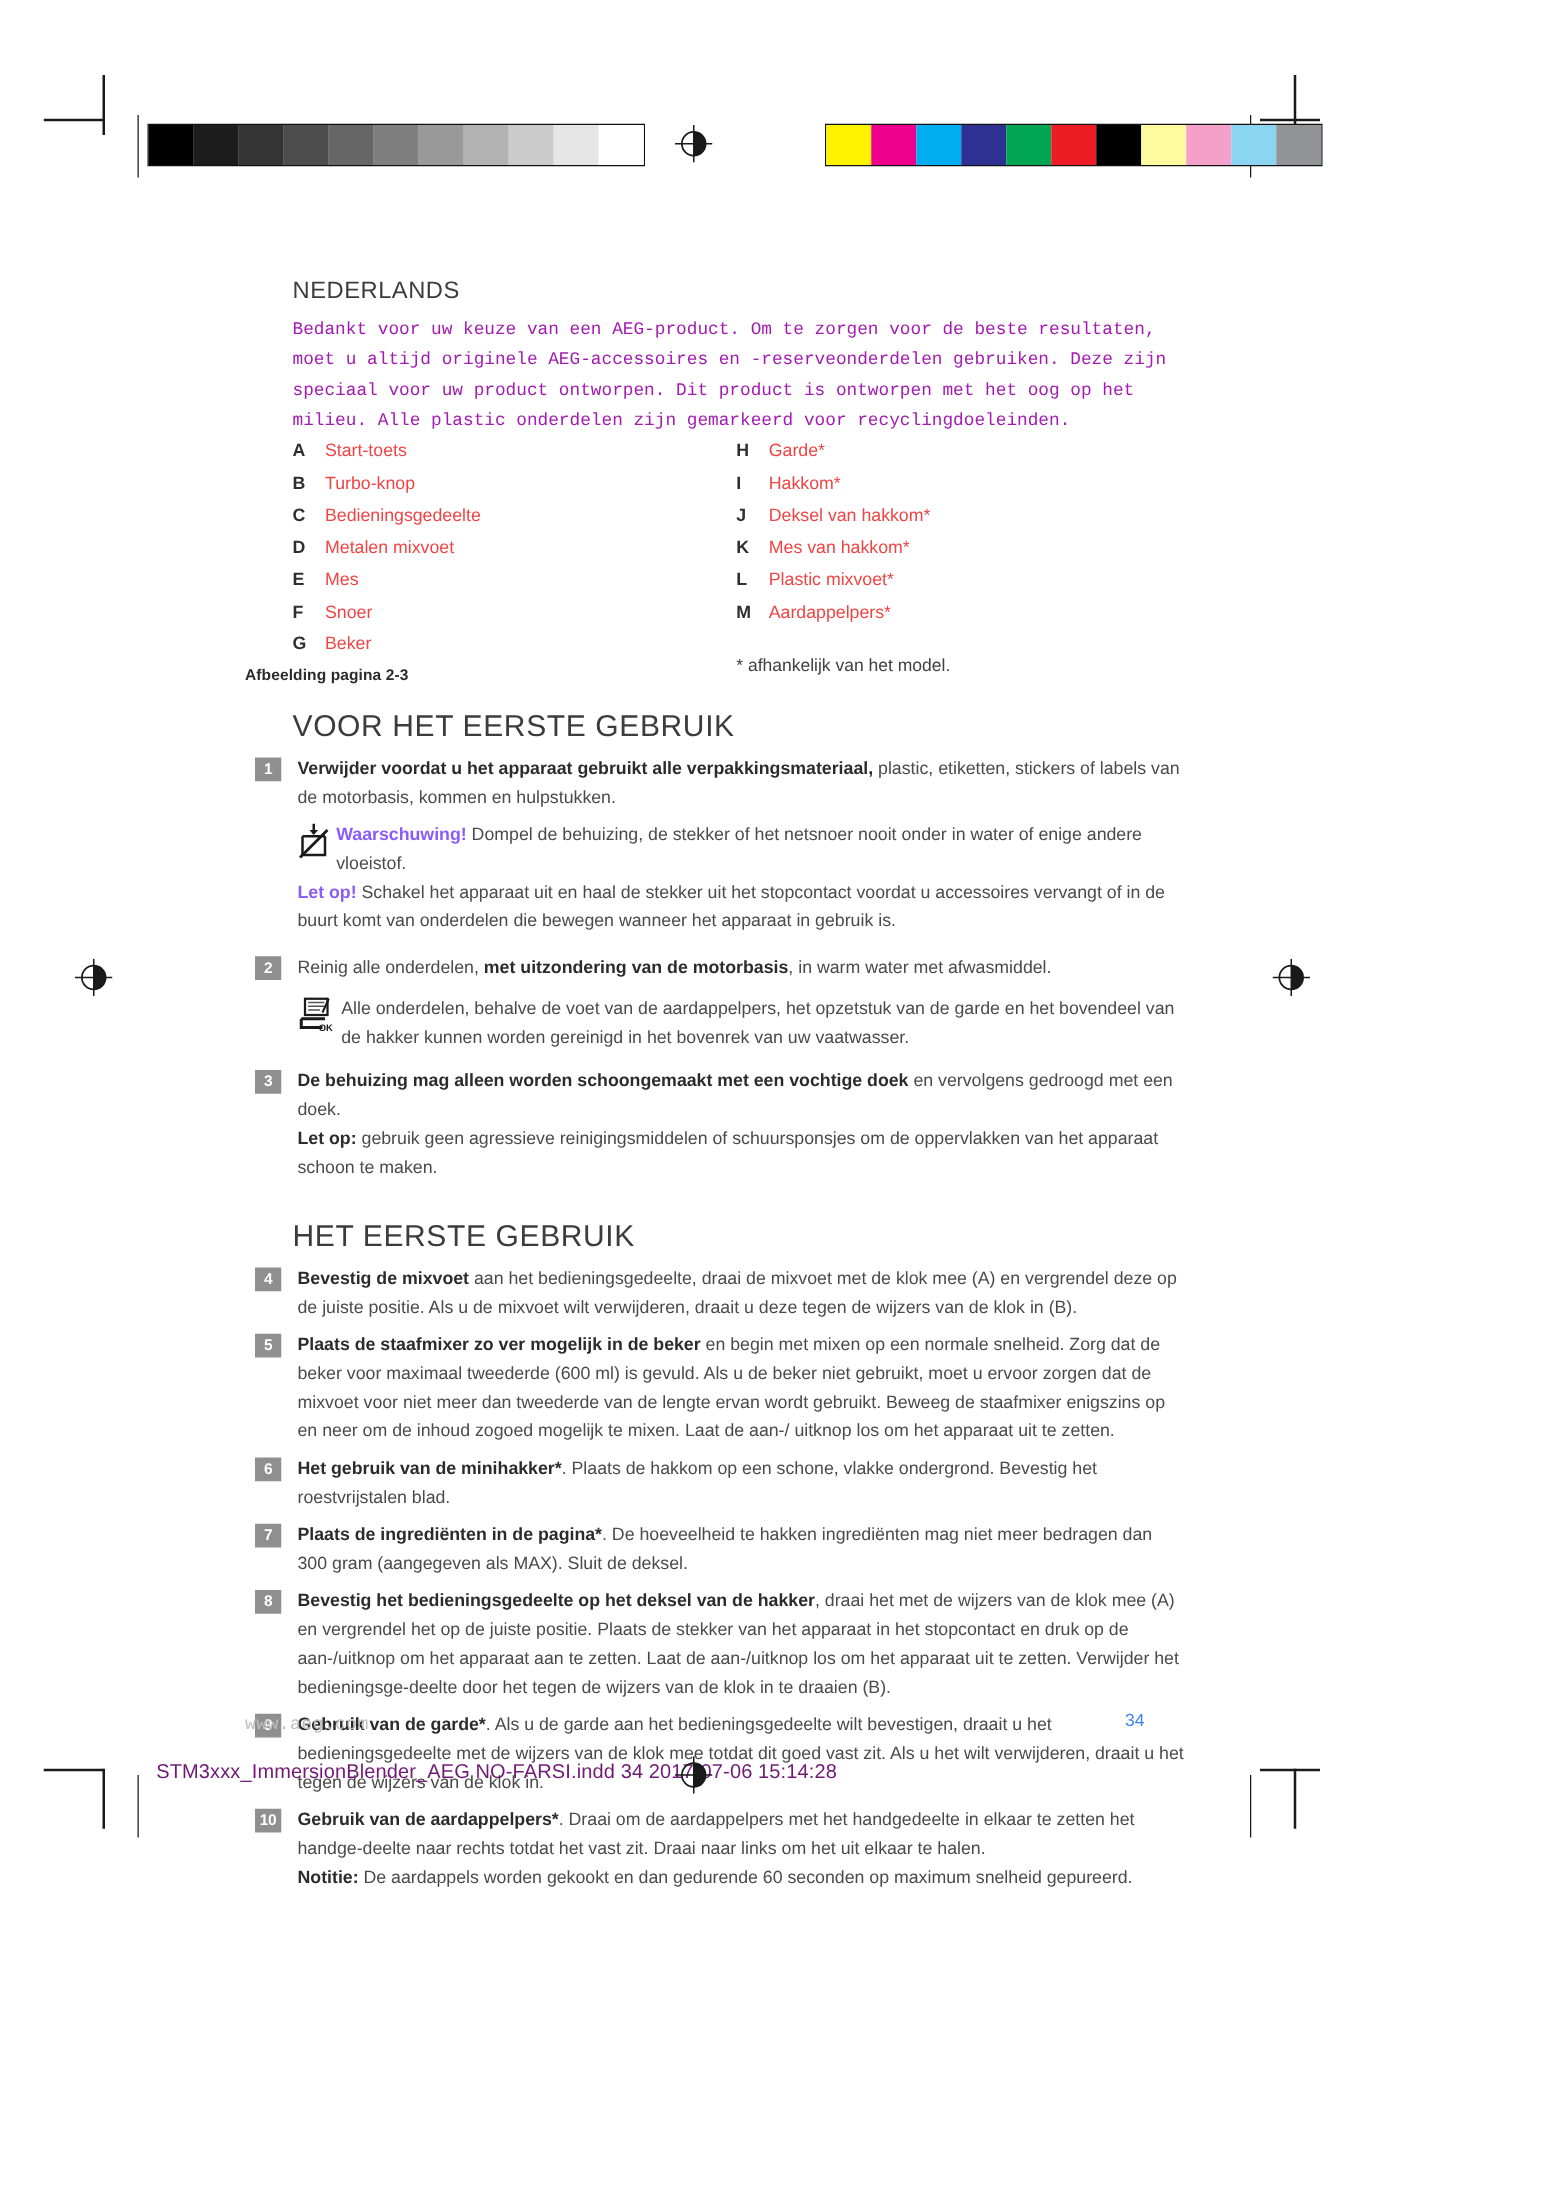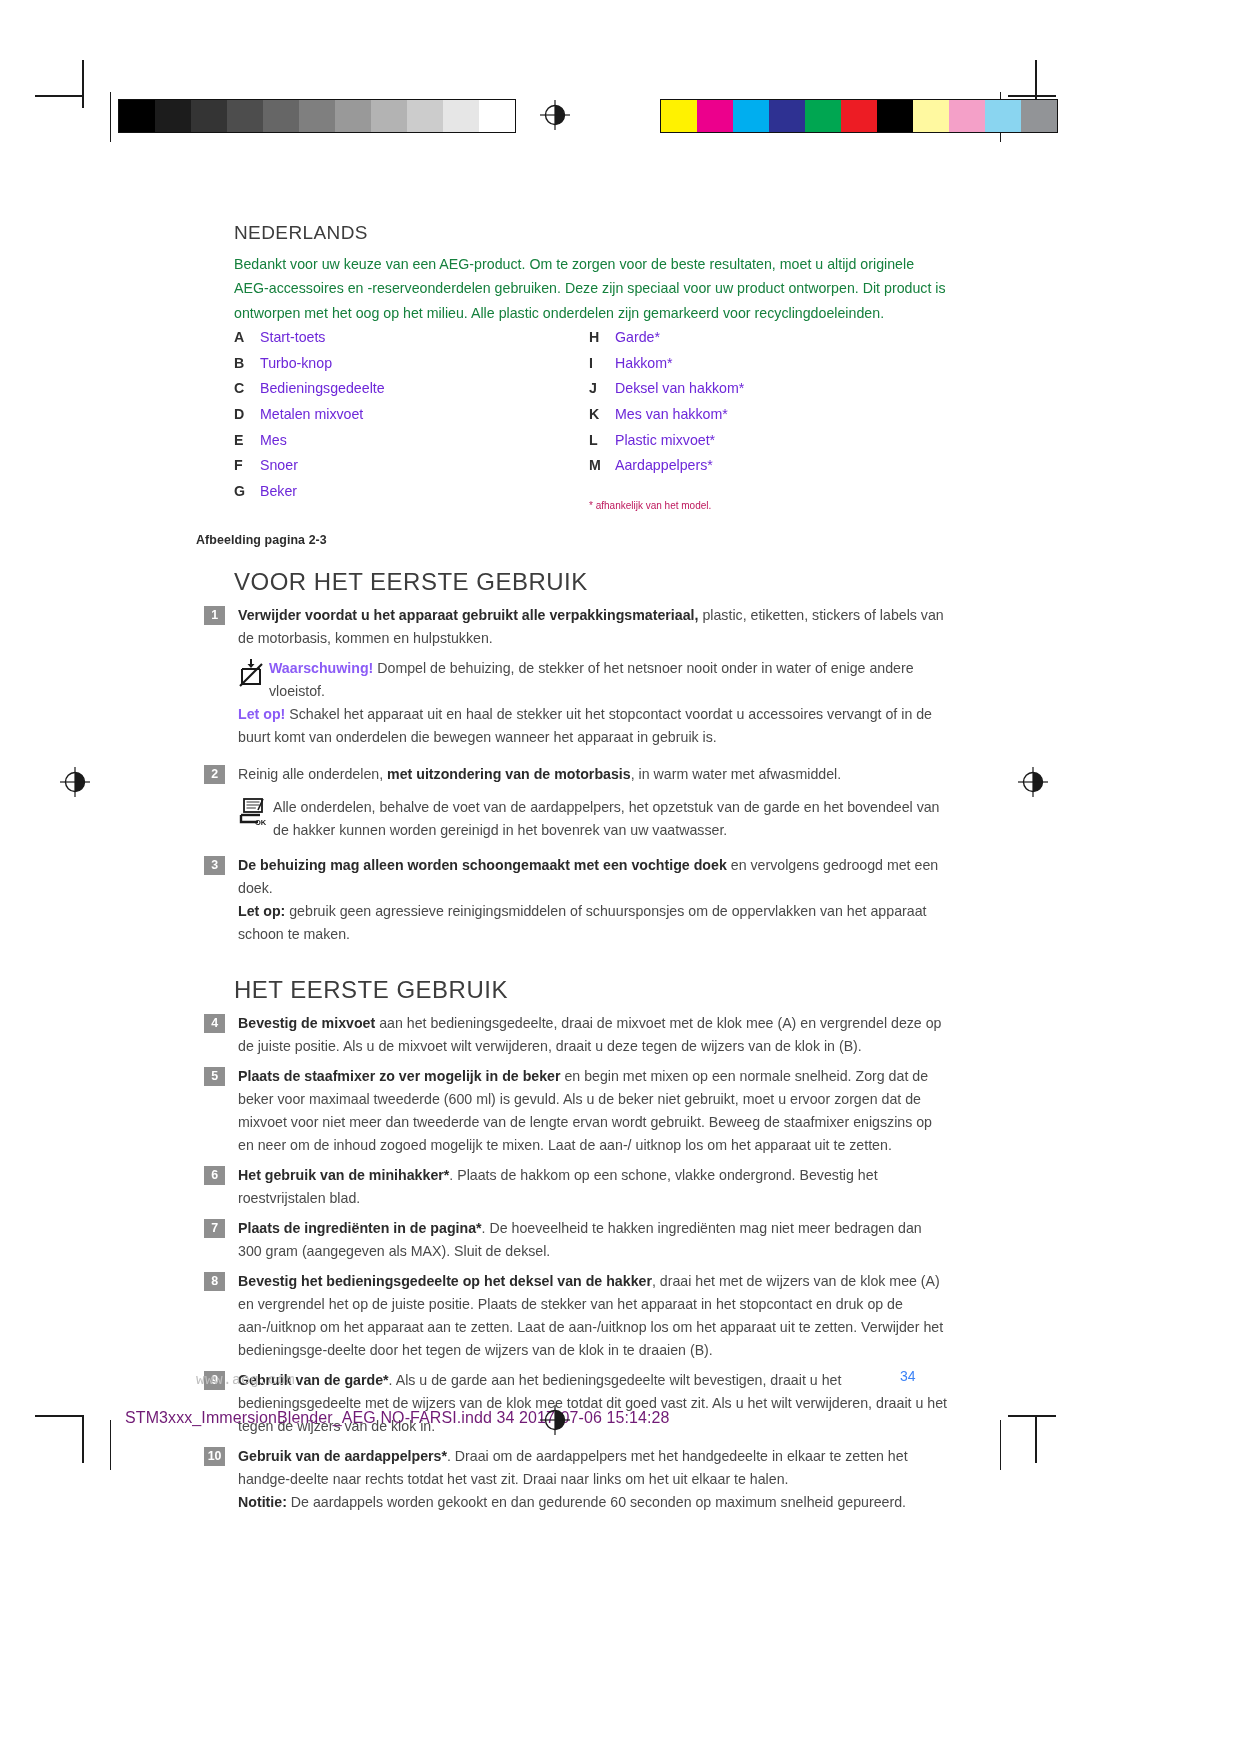--- a/index.html
+++ b/index.html
@@ -70,22 +70,23 @@
     letter-spacing: 0.4px;
     color: #3c3c3c;
     margin: 0 0 7px 0;
     line-height: 1.2;
   }
 
   p.intro {
     font-size: 14.2px;
     line-height: 1.72;
     margin: 0;
-    color: #15803d;
+    color: #a21caf;
     letter-spacing: 0.01px;
+    font-family: Liberation Mono, monospace;
   }
 
   h2.section-title {
     font-size: 18px;
     font-weight: 400;
     letter-spacing: 0.5px;
     color: #3c3c3c;
     margin: 34px 0 16px 0;
   }
 
@@ -105,25 +106,25 @@
     margin-bottom: 5.5px;
     color: #4a4a4a;
   }
   .part-letter {
     font-weight: bold;
     color: #2f2f2f;
     width: 26px;
     flex: 0 0 26px;
   }
   .part-name {
-    color: #6d28d9;
+    color: #ef4444;
   }
   .footnote {
-    font-size: 10px;
-    color: #be185d;
+    font-size: 14px;
+    color: #404040;
     margin-top: 24px;
   }
 
   .figref {
     position: absolute;
     left: 196px;
     top: 533px;
     font-size: 12.4px;
     font-weight: bold;
     color: #2b2b2b;

